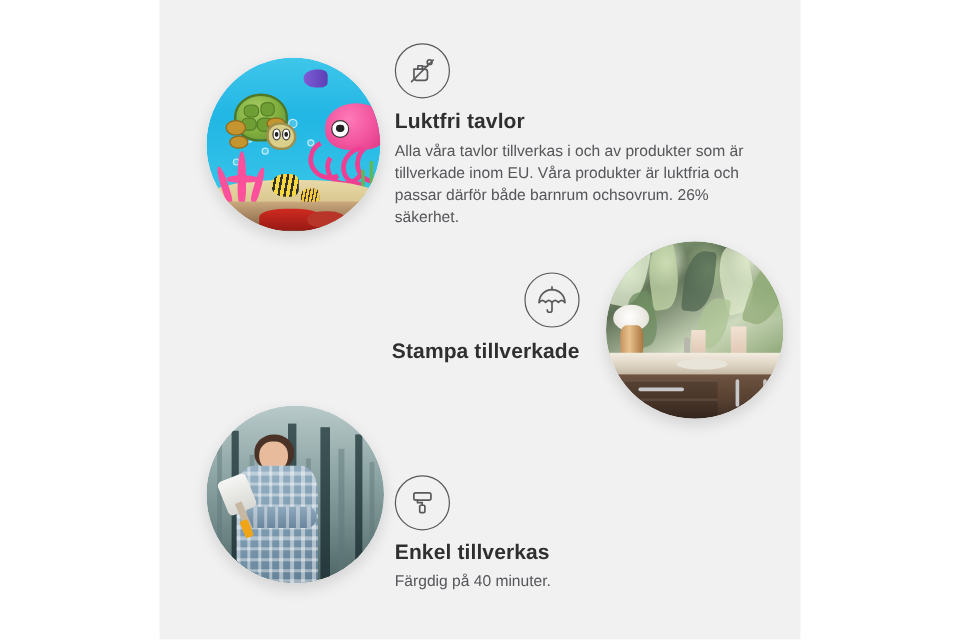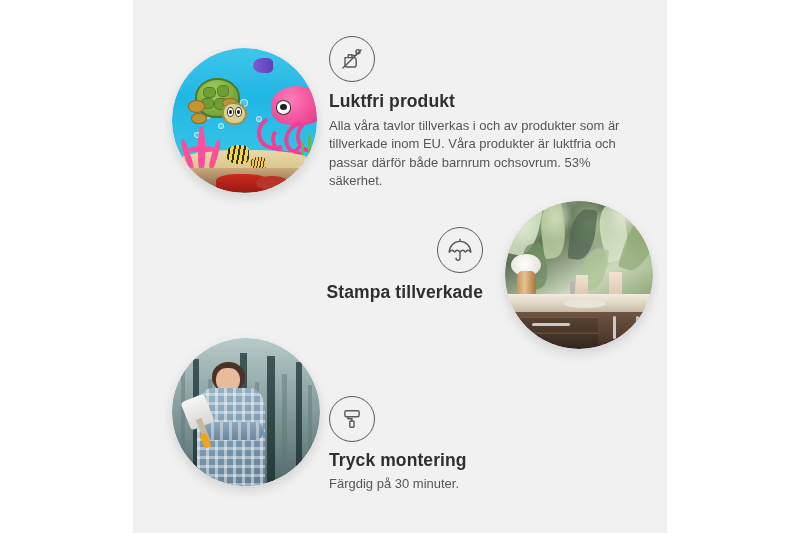--- a/index.html
+++ b/index.html
@@ -362,22 +362,22 @@
     <div class="feature" id="feature-odourless">
       <div class="icon-badge">
         <svg width="30" height="30" viewBox="0 0 32 32" fill="none" stroke="#58595b" stroke-width="1.5" stroke-linecap="round" stroke-linejoin="round">
           <path d="M8.5 14.5h9.5a2.5 2.5 0 0 1 2.5 2.5v5a2.5 2.5 0 0 1-2.5 2.5H11A2.5 2.5 0 0 1 8.5 22z"></path>
           <path d="M12 14.5v-3h4v3"></path>
           <path d="M16 12.2h3.2c1 0 1.7-.7 1.7-1.6V9.4"></path>
           <circle cx="22.4" cy="8.3" r="2.1"></circle>
           <path d="M6.4 25.6 25.6 6.4"></path>
         </svg>
       </div>
-      <h2 class="feat-title">Luktfri produkt</h2>
-      <p class="feat-desc">Alla våra tavlor tillverkas i och av produkter som är tillverkade inom EU. Våra produkter är luktfria och passar därför både barnrum ochsovrum. 53% säkerhet.</p>
+      <h2 class="feat-title">Luktfri tavlor</h2>
+      <p class="feat-desc">Alla våra tavlor tillverkas i och av produkter som är tillverkade inom EU. Våra produkter är luktfria och passar därför både barnrum ochsovrum. 26% säkerhet.</p>
     </div>
 
     <div class="feature" id="feature-waterproof">
       <div class="icon-badge">
         <svg width="30" height="30" viewBox="0 0 32 32" fill="none" stroke="#58595b" stroke-width="1.5" stroke-linecap="round" stroke-linejoin="round">
           <path d="M4.6 18.2c0-6.3 5.1-11.4 11.4-11.4s11.4 5.1 11.4 11.4"></path>
           <path d="M4.6 18.2c1.9-2.6 3.8-2.6 5.7 0 1.9-2.6 3.8-2.6 5.7 0 1.9-2.6 3.8-2.6 5.7 0 1.9-2.6 3.8-2.6 5.7 0"></path>
           <path d="M16 6.8V4.4"></path>
           <path d="M16 18.2v6.6a2.1 2.1 0 0 1-4.2 0"></path>
         </svg>
@@ -438,18 +438,18 @@
 
     <div class="feature" id="feature-assembly">
       <div class="icon-badge">
         <svg width="30" height="30" viewBox="0 0 32 32" fill="none" stroke="#58595b" stroke-width="1.5" stroke-linecap="round" stroke-linejoin="round">
           <rect x="8.4" y="7.2" width="15.2" height="6.4" rx="1.6"></rect>
           <path d="M11.6 13.6v2.2h4.2"></path>
           <path d="M15.8 15.8v2.4"></path>
           <rect x="13.6" y="18.2" width="4.6" height="6.6" rx="1"></rect>
         </svg>
       </div>
-      <h2 class="feat-title">Tryck montering</h2>
-      <p class="feat-desc">Färgdig på 30 minuter.</p>
+      <h2 class="feat-title">Enkel tillverkas</h2>
+      <p class="feat-desc">Färgdig på 40 minuter.</p>
     </div>
 
   </div>
 </div>
 
 </body></html>

